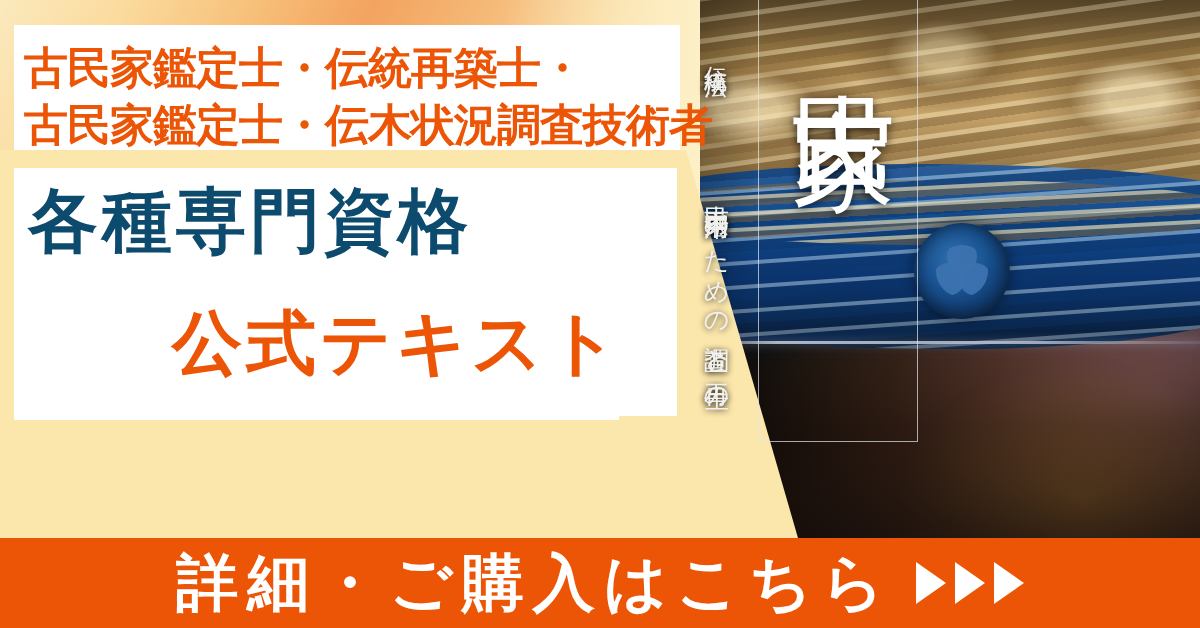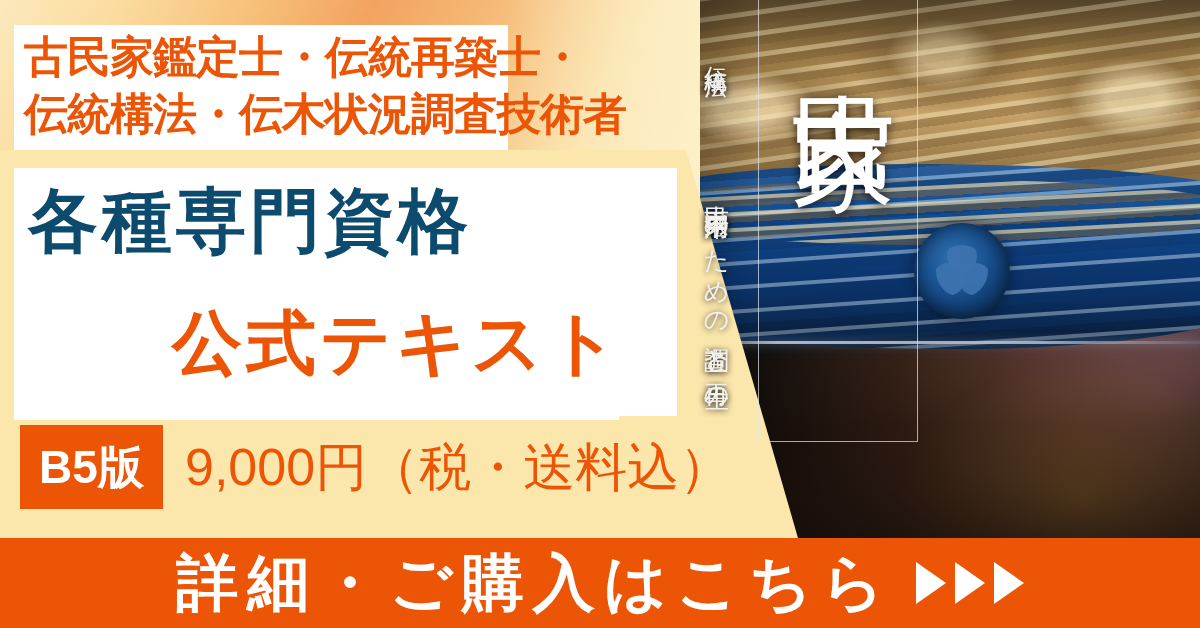--- a/index.html
+++ b/index.html
@@ -179,22 +179,22 @@
     clip-path: polygon(0 0, 686px 0, 800px 395px, 0 395px);
   }
 
   
   .panel {
     position:absolute;
     background:#ffffff;
   }
   .panel-top {
     left:14px; top:25px;
-    width:494px; height:125px;
-    padding:3px 0 0 10px;
+    width:666px; height:125px;
+    padding:14px 0 0 10px;
   }
   .panel-main {
     left:14px; top:168px;
     width:663px; height:248px;
     clip-path: polygon(0 0, 100% 0, 100% 100%, 0 100%);
   }
   
   .panel-main-lower {
     position:absolute;
     left:14px; top:275px;
@@ -322,33 +322,29 @@
 
   <div class="cover-sub cover-sub-a">伝統構法</div>
 
   <div class="cover-sub cover-sub-b">古民家活用のための調査と再生の</div>
 
   <div class="bg-left"></div>
   <div class="cream-wedge"></div>
 
   <div class="panel panel-top">
     <div class="headline-1">古民家鑑定士・伝統再築士・</div>
-    <div class="headline-1">伝統構法・伝木状況調査技術者</div>
+    <div class="headline-1">古民家鑑定士・伝木状況調査技術者</div>
   </div>
 
   <div class="panel panel-main"></div>
   <div class="panel-main-lower"></div>
 
   <div class="headline-2">各種専門資格</div>
   <div class="headline-3">公式テキスト</div>
 
-  <div class="price-row">
-    <div class="size-badge">B5版</div>
-    <div class="price-text">9,000円（税・送料込）</div>
-  </div>
 
   <div class="cta-bar">
     <span class="cta-text">詳細・ご購入はこちら</span>
     <span class="cta-arrows">
       <i></i>
       <i></i>
       <i></i>
     </span>
   </div>
 

